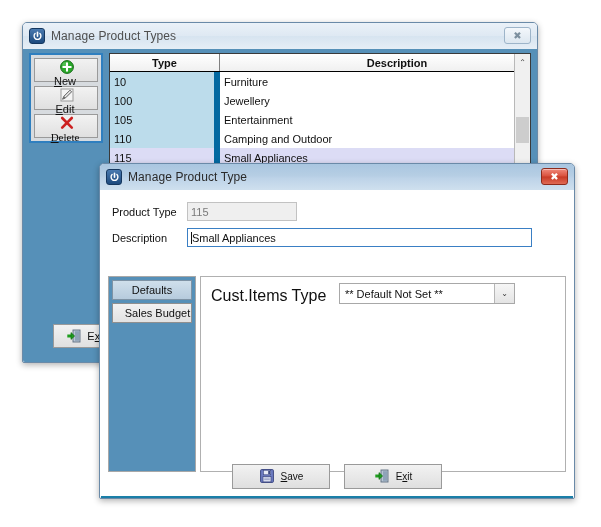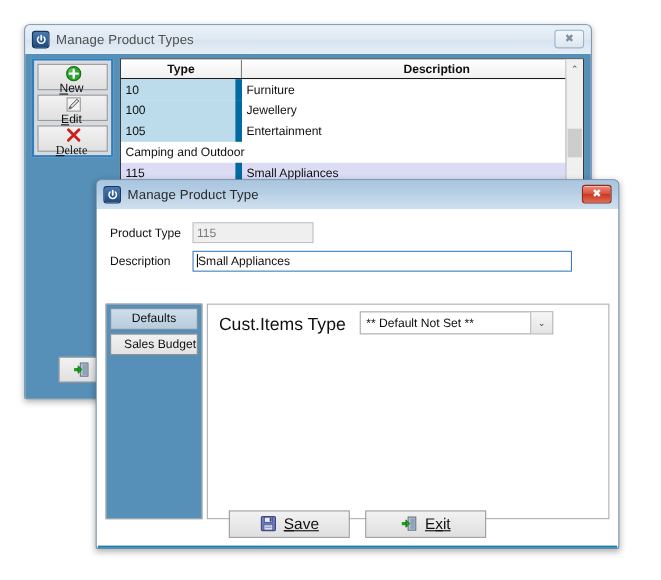--- a/index.html
+++ b/index.html
@@ -174,21 +174,21 @@
     background: #f0f0f0;
   }
   .sb-thumb {
     position: absolute;
     left: 1px; right: 1px;
     top: 63px; height: 26px;
     background: #cdcdcd;
   }
 
   
-  #win-front { left: 87px; top: 163px; width: 476px; height: 336px; }
+  #win-front { left: 99px; top: 163px; width: 476px; height: 336px; }
   .front-body {
     position: absolute;
     left: 0; right: 0; top: 26px; bottom: 0;
     background: #ffffff;
     border-radius: 0 0 2px 2px;
     box-sizing: border-box;
   }
   .form-row {
     position: absolute;
     display: flex; align-items: center;
@@ -287,26 +287,26 @@
     font-size: 8px; color: #3a3a3a;
   }
 
   .footer {
     position: absolute;
     left: 0; right: 0; bottom: 0; height: 44px;
     display: flex; align-items: center; justify-content: center;
     gap: 14px;
   }
   .foot-btn {
-    width: 110px; height: 25px;
+    width: 98px; height: 25px;
     background: linear-gradient(to bottom, #f2f2f2, #dfdfdf);
     border: 1px solid #9a9a9a;
     box-sizing: border-box;
     display: flex; align-items: center; justify-content: center;
-    font-size: 14px; color: #101010; text-decoration: underline;
+    font-size: 10px; color: #101010;
   }
   .foot-btn .ico { width:16px;height:16px;margin-right:6px;flex:0 0 auto; }
   .accent-line {
     position: absolute;
     left: 1px; right: 1px; bottom: 0; height: 2px;
     background: #1a7fa8;
   }
 </style>
 </head>
 <body>
@@ -388,20 +388,21 @@
             </div>
             <div class="grid-row">
               <div class="cell col-type">100</div>
               <div class="cell col-desc">Jewellery</div>
             </div>
             <div class="grid-row">
               <div class="cell col-type">105</div>
               <div class="cell col-desc">Entertainment</div>
             </div>
             <div class="grid-row">
+              <div class="cell col-type">110</div>
               <div class="cell col-desc">Camping and Outdoor</div>
             </div>
             <div class="grid-row selected">
               <div class="cell col-type">115</div>
               <div class="cell col-desc">Small Appliances</div>
             </div>
           </div>
         <div class="grid-scroll">
           <div class="sb-arrow">⌃</div>
           <div class="sb-thumb"></div>

